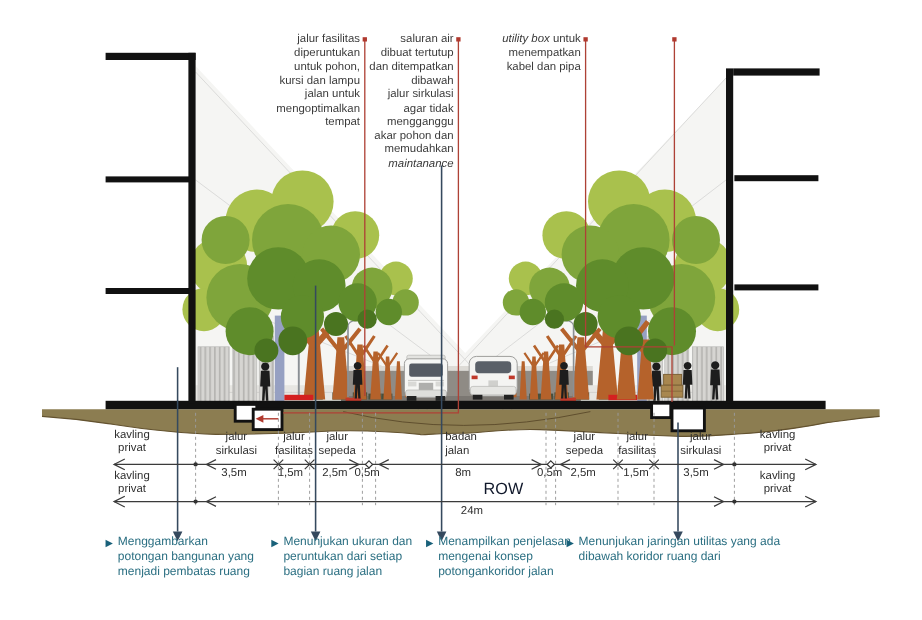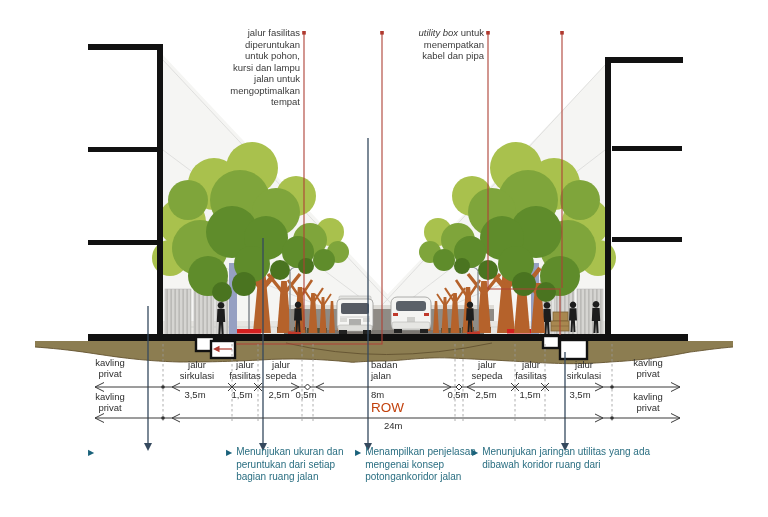--- a/index.html
+++ b/index.html
@@ -4,21 +4,21 @@
 <style>
   html,body{margin:0;padding:0;background:#fff;}
   .canvas{position:relative;width:768px;height:517px;background:#ffffff;overflow:hidden;
           font-family:"Liberation Sans",sans-serif;color:#333;}
   .layer-svg{position:absolute;left:0;top:0;z-index:1;}
   .txt{position:absolute;z-index:3;}
   .ann-top{font-size:9.5px;line-height:11.5px;color:#3a3a3a;text-align:right;white-space:pre-line;}
   .ann-top i{font-style:italic;margin-top:37px;}
   .dim{font-size:9.5px;line-height:10.5px;color:#2e2e2e;text-align:center;white-space:pre-line;}
   .dim.la{text-align:left;}
-  .row-big{font-size:13.5px;color:#c2410c;}
+  .row-big{font-size:13.5px;color:#0f172a;margin-left:32px;}
   .ann-bot{display:flex;gap:4px;align-items:flex-start;}
   .ann-bot .tri{font-size:8px;line-height:13px;color:#19617a;}
   .ann-bot .bt{font-size:10px;line-height:12.5px;color:#2b6f82;white-space:pre-line;}
 </style>
 </head>
 <body>
 
 <div class="canvas">
 
   <svg class="layer-svg" width="768" height="517" viewBox="0 0 768 517">
@@ -259,20 +259,30 @@
     </g>
   </svg>
 
   <div class="txt ann-top" style="right:468px;top:27px;width:84px;"><span>jalur fasilitas
 diperuntukan
 untuk pohon,
 kursi dan lampu
 jalan untuk
 mengoptimalkan
 tempat</span></div>
+  <div class="txt ann-top" style="right:390px;top:27px;width:90px;"><span>saluran air
+dibuat tertutup
+dan ditempatkan
+dibawah
+jalur sirkulasi
+agar tidak
+mengganggu
+akar pohon dan
+memudahkan
+</span><i>maintanance</i></div>
   <div class="txt ann-top" style="right:284px;top:27px;width:98px;"><i>utility box</i><span> untuk
 menempatkan
 kabel dan pipa</span></div>
 
   <div class="txt dim" style="left:80px;top:358px;width:60px;">kavling
 privat</div>
   <div class="txt dim" style="left:80px;top:392px;width:60px;">kavling
 privat</div>
 
   <div class="txt dim" style="left:167px;top:360px;width:60px;">jalur
@@ -281,21 +291,21 @@
   <div class="txt dim" style="left:220px;top:360px;width:50px;">jalur
 fasilitas</div>
   <div class="txt dim" style="left:222px;top:390px;width:40px;">1,5m</div>
   <div class="txt dim" style="left:256px;top:360px;width:50px;">jalur
 sepeda</div>
   <div class="txt dim" style="left:259px;top:390px;width:40px;">2,5m</div>
   <div class="txt dim" style="left:291px;top:390px;width:30px;">0,5m</div>
 
   <div class="txt dim la" style="left:371px;top:360px;width:40px;">badan
 jalan</div>
-  <div class="txt dim la" style="left:371px;top:390px;width:30px;">8m</div>
+  <div class="txt dim la" style="left:371px;top:390px;width:30px;text-align:center;">8m</div>
   <div class="txt row-big la" style="position:absolute;left:371px;top:400px;z-index:3;">ROW</div>
   <div class="txt dim la" style="left:384px;top:421px;width:30px;">24m</div>
 
   <div class="txt dim" style="left:443px;top:390px;width:30px;">0,5m</div>
   <div class="txt dim" style="left:462px;top:360px;width:50px;">jalur
 sepeda</div>
   <div class="txt dim" style="left:466px;top:390px;width:40px;">2,5m</div>
   <div class="txt dim" style="left:506px;top:360px;width:50px;">jalur
 fasilitas</div>
   <div class="txt dim" style="left:510px;top:390px;width:40px;">1,5m</div>
@@ -303,20 +313,23 @@
 sirkulasi</div>
   <div class="txt dim" style="left:560px;top:390px;width:40px;">3,5m</div>
 
   <div class="txt dim" style="left:618px;top:358px;width:60px;">kavling
 privat</div>
   <div class="txt dim" style="left:618px;top:392px;width:60px;">kavling
 privat</div>
 
   <div class="txt ann-bot" style="left:88px;top:446px;width:145px;">
     <span class="tri">▶</span>
+    <span class="bt">Menggambarkan
+potongan bangunan yang
+menjadi pembatas ruang</span>
   </div>
   <div class="txt ann-bot" style="left:226px;top:446px;width:140px;">
     <span class="tri">▶</span>
     <span class="bt">Menunjukan ukuran dan
 peruntukan dari setiap
 bagian ruang jalan</span>
   </div>
   <div class="txt ann-bot" style="left:355px;top:446px;width:130px;">
     <span class="tri">▶</span>
     <span class="bt">Menampilkan penjelasan

